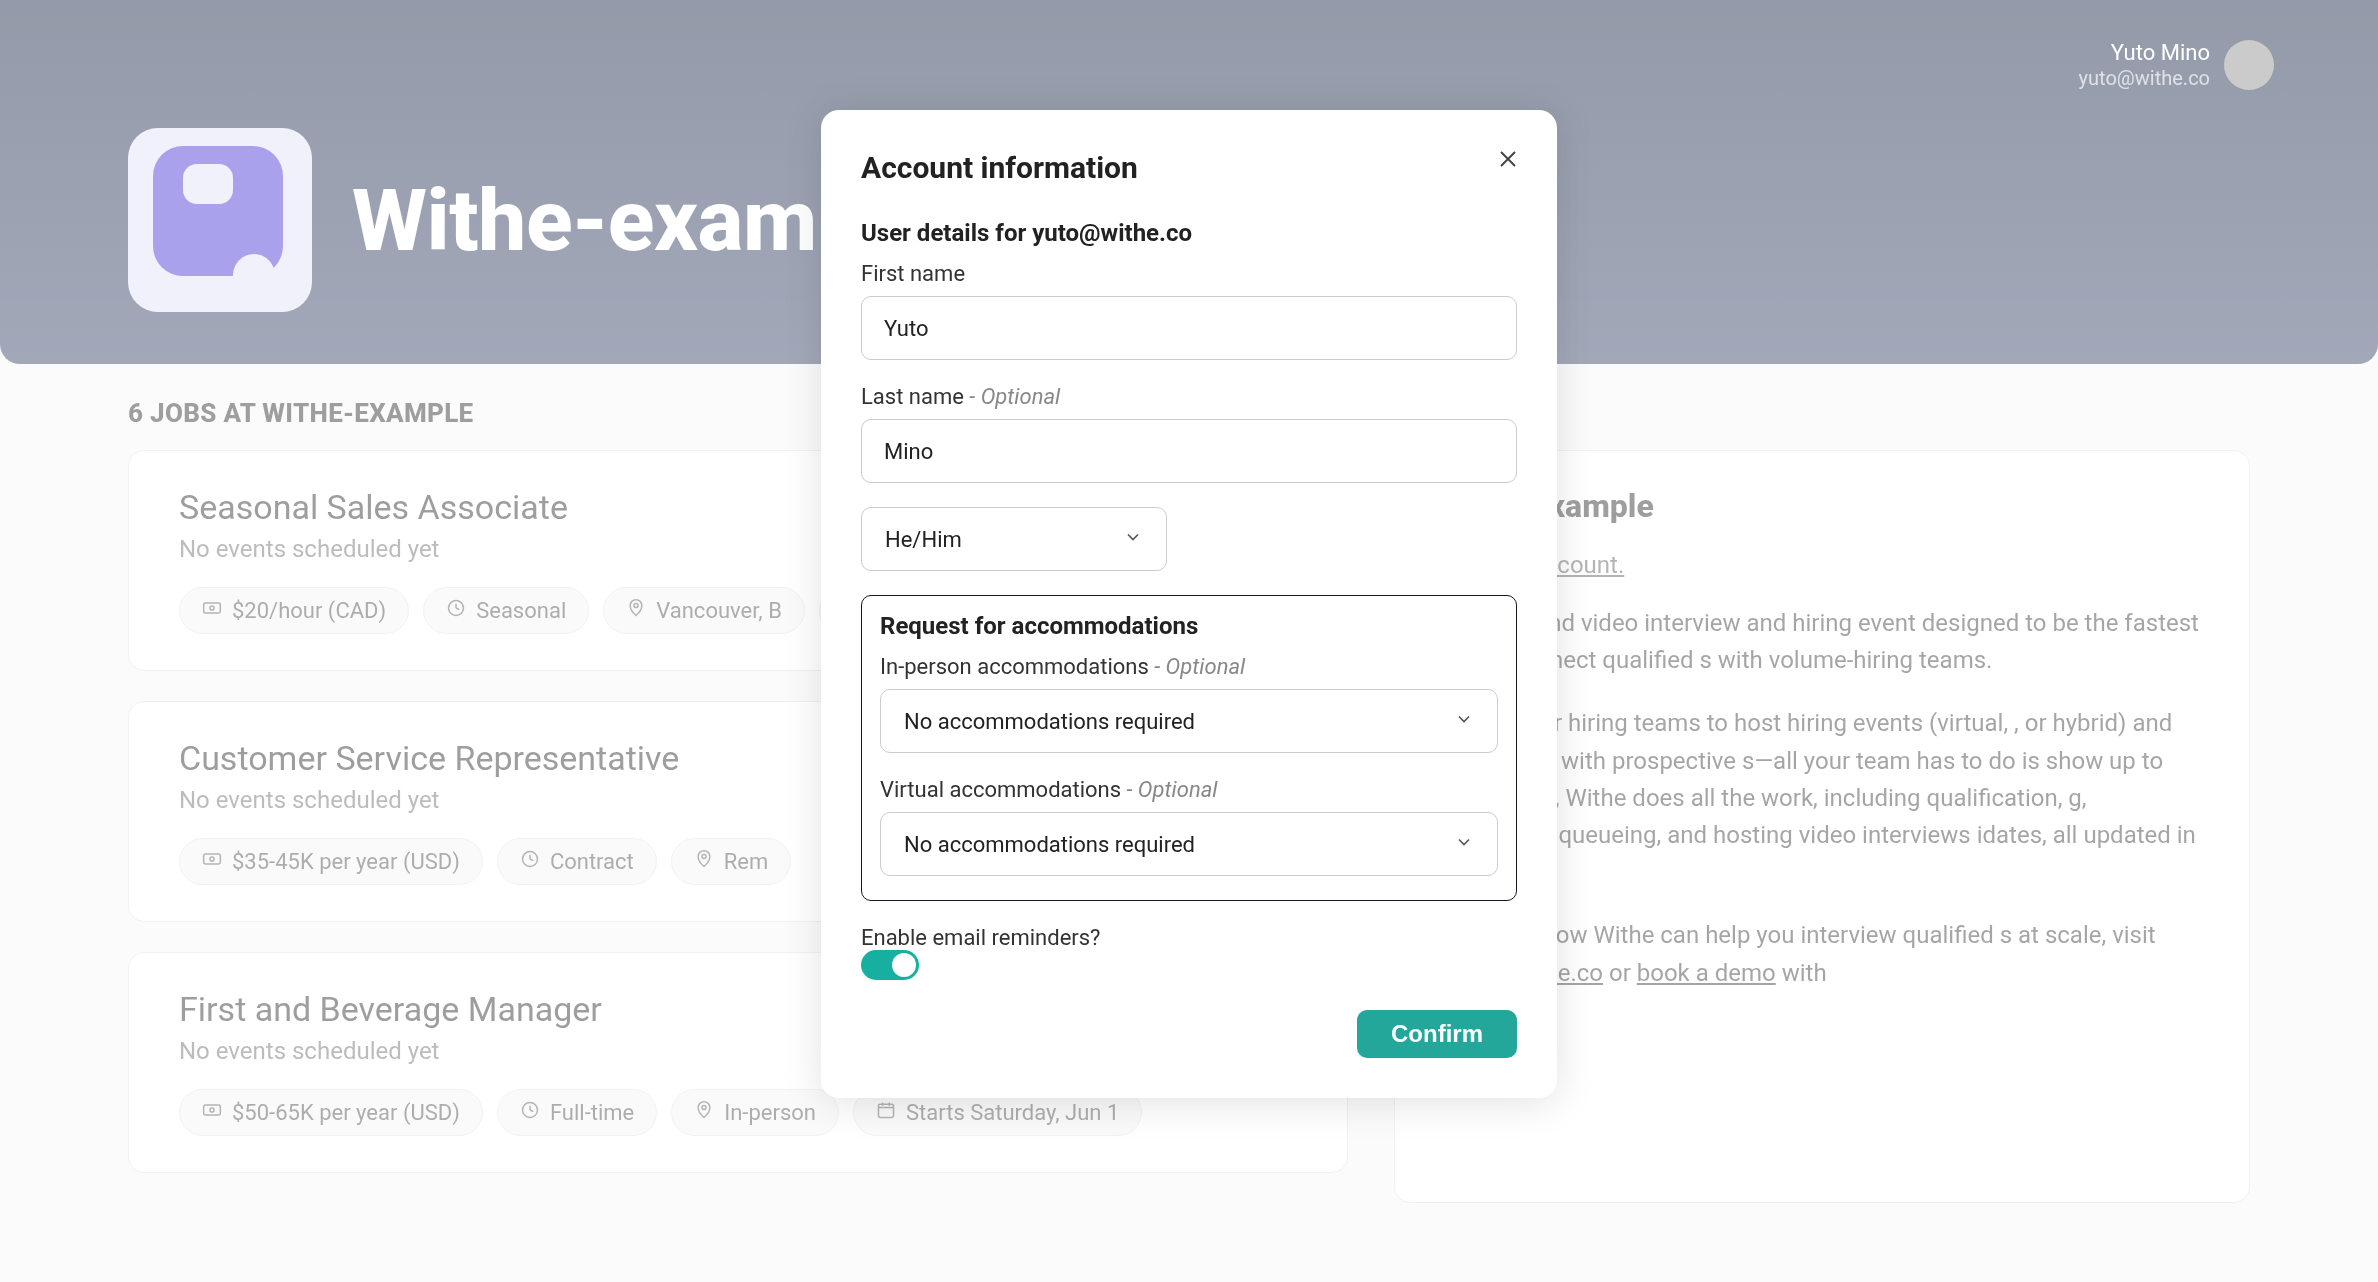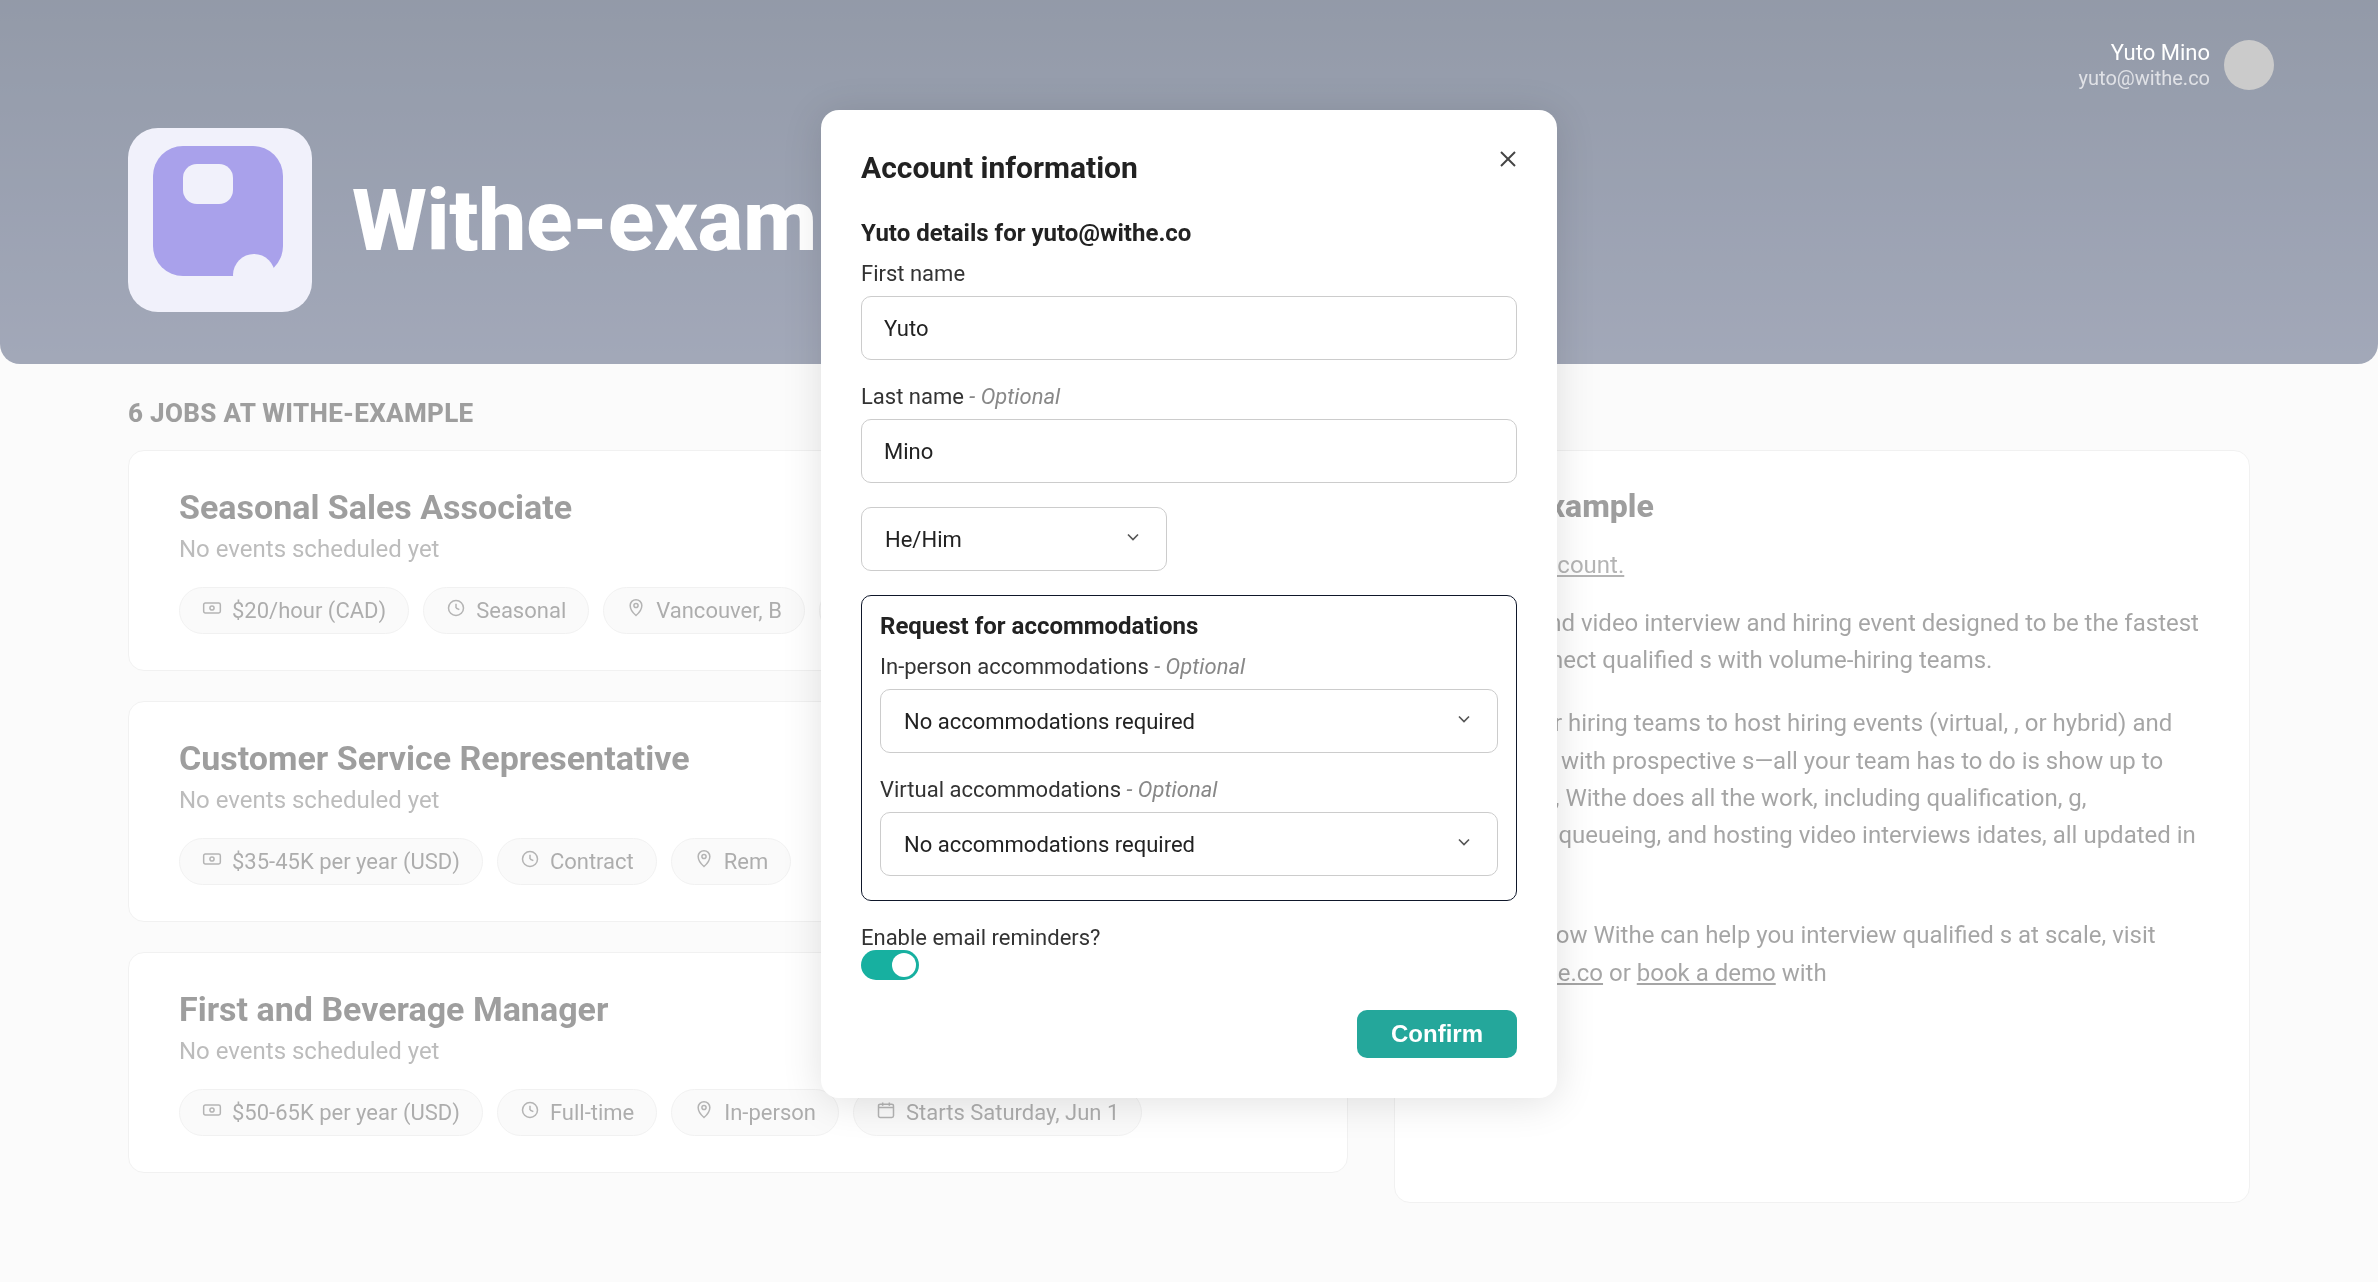--- a/index.html
+++ b/index.html
@@ -129,21 +129,21 @@
     }
     .job-card {
       background: #fff;
       border: 1px solid #e0e0e0;
       border-radius: 16px;
       padding: 36px 50px;
       margin-bottom: 30px;
     }
     .job-title {
       font-size: 34px;
-      font-weight: 700;
+      font-weight: 400;
       color: #222;
       margin-bottom: 8px;
     }
     .job-subtitle {
       font-size: 24px;
       color: #666;
       margin-bottom: 24px;
     }
     .chips {
       display: flex;
@@ -491,21 +491,21 @@
     <div class="modal-close">
       <span><svg viewBox="0 0 24 24" fill="none">
             <line x1="5" y1="5" x2="19" y2="19"></line>
             <line x1="19" y1="5" x2="5" y2="19"></line>
           </svg></span>
     </div>
 
     <h2>Account information</h2>
 
     <div class="section-title">
-      <span>Yuto details for </span><span>yuto@withe.co</span>
+      <span>User details for </span><span>yuto@withe.co</span>
     </div>
 
     <label class="field-label">First name</label>
     <input type="text" class="text-input" value="Yuto" style="">
 
     <label class="field-label">
       <span>Last name </span><span class="optional">- Optional</span>
     </label>
     <input type="text" class="text-input" value="Mino" style="">
 

